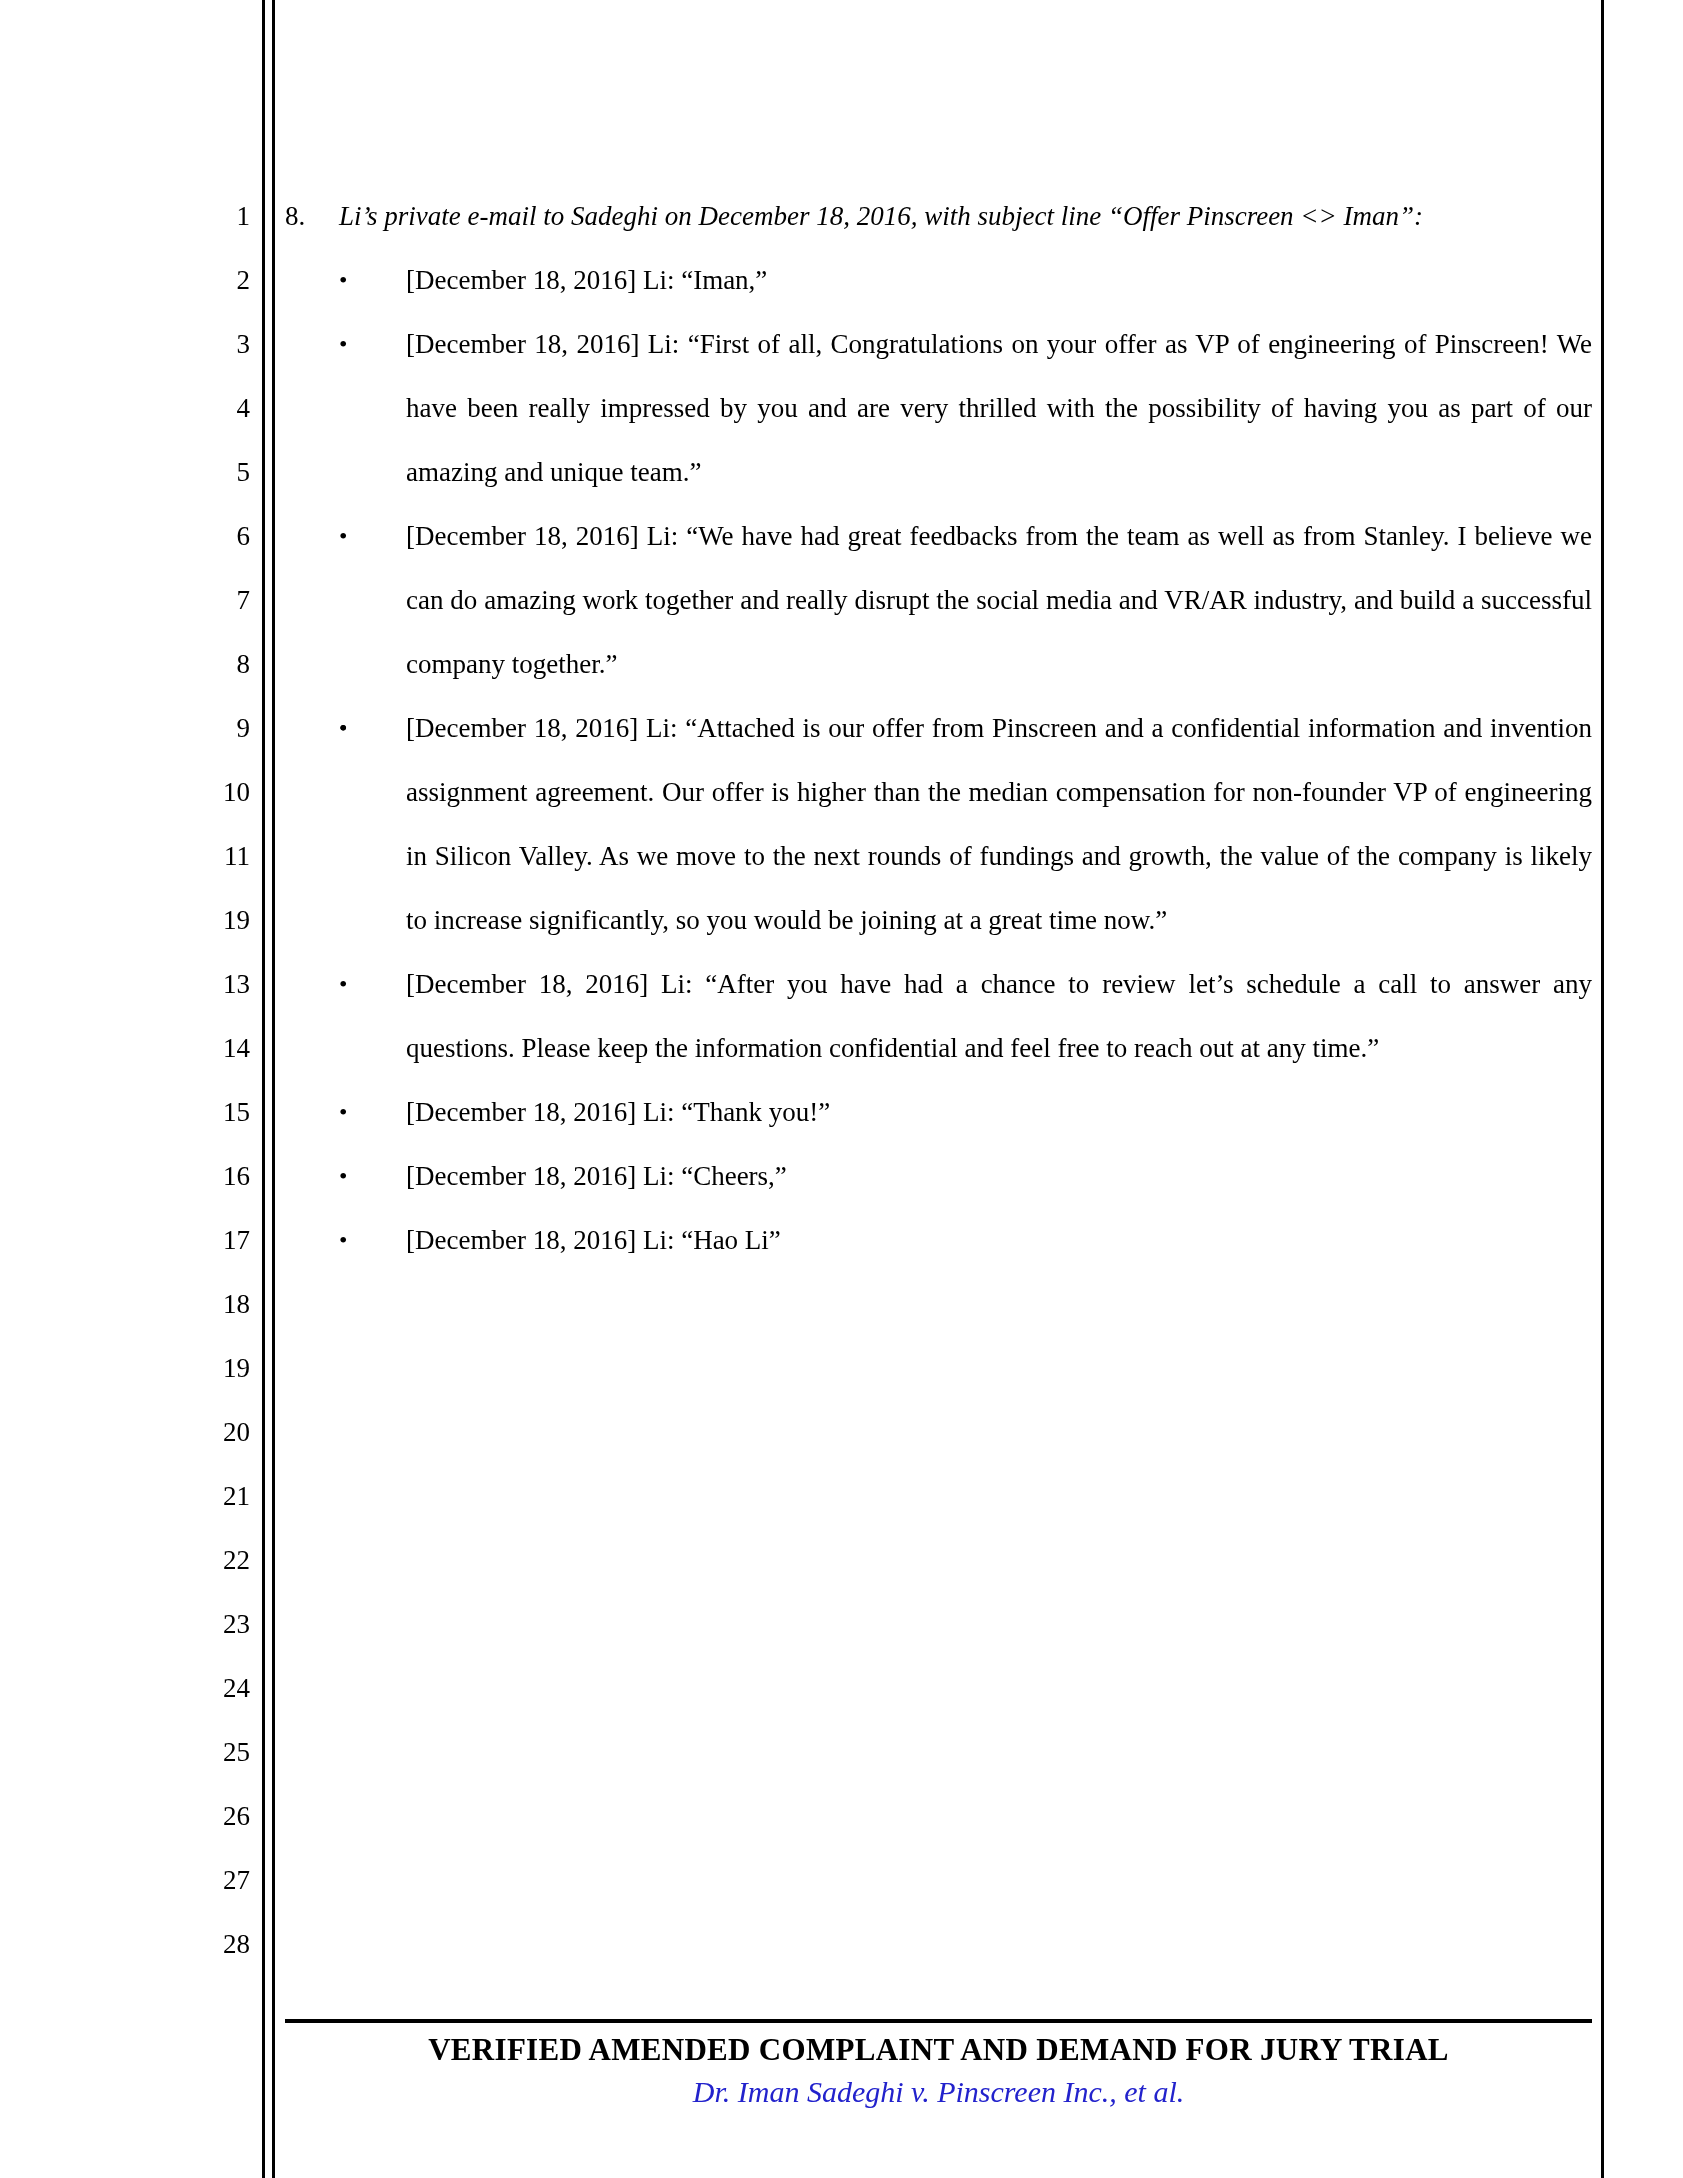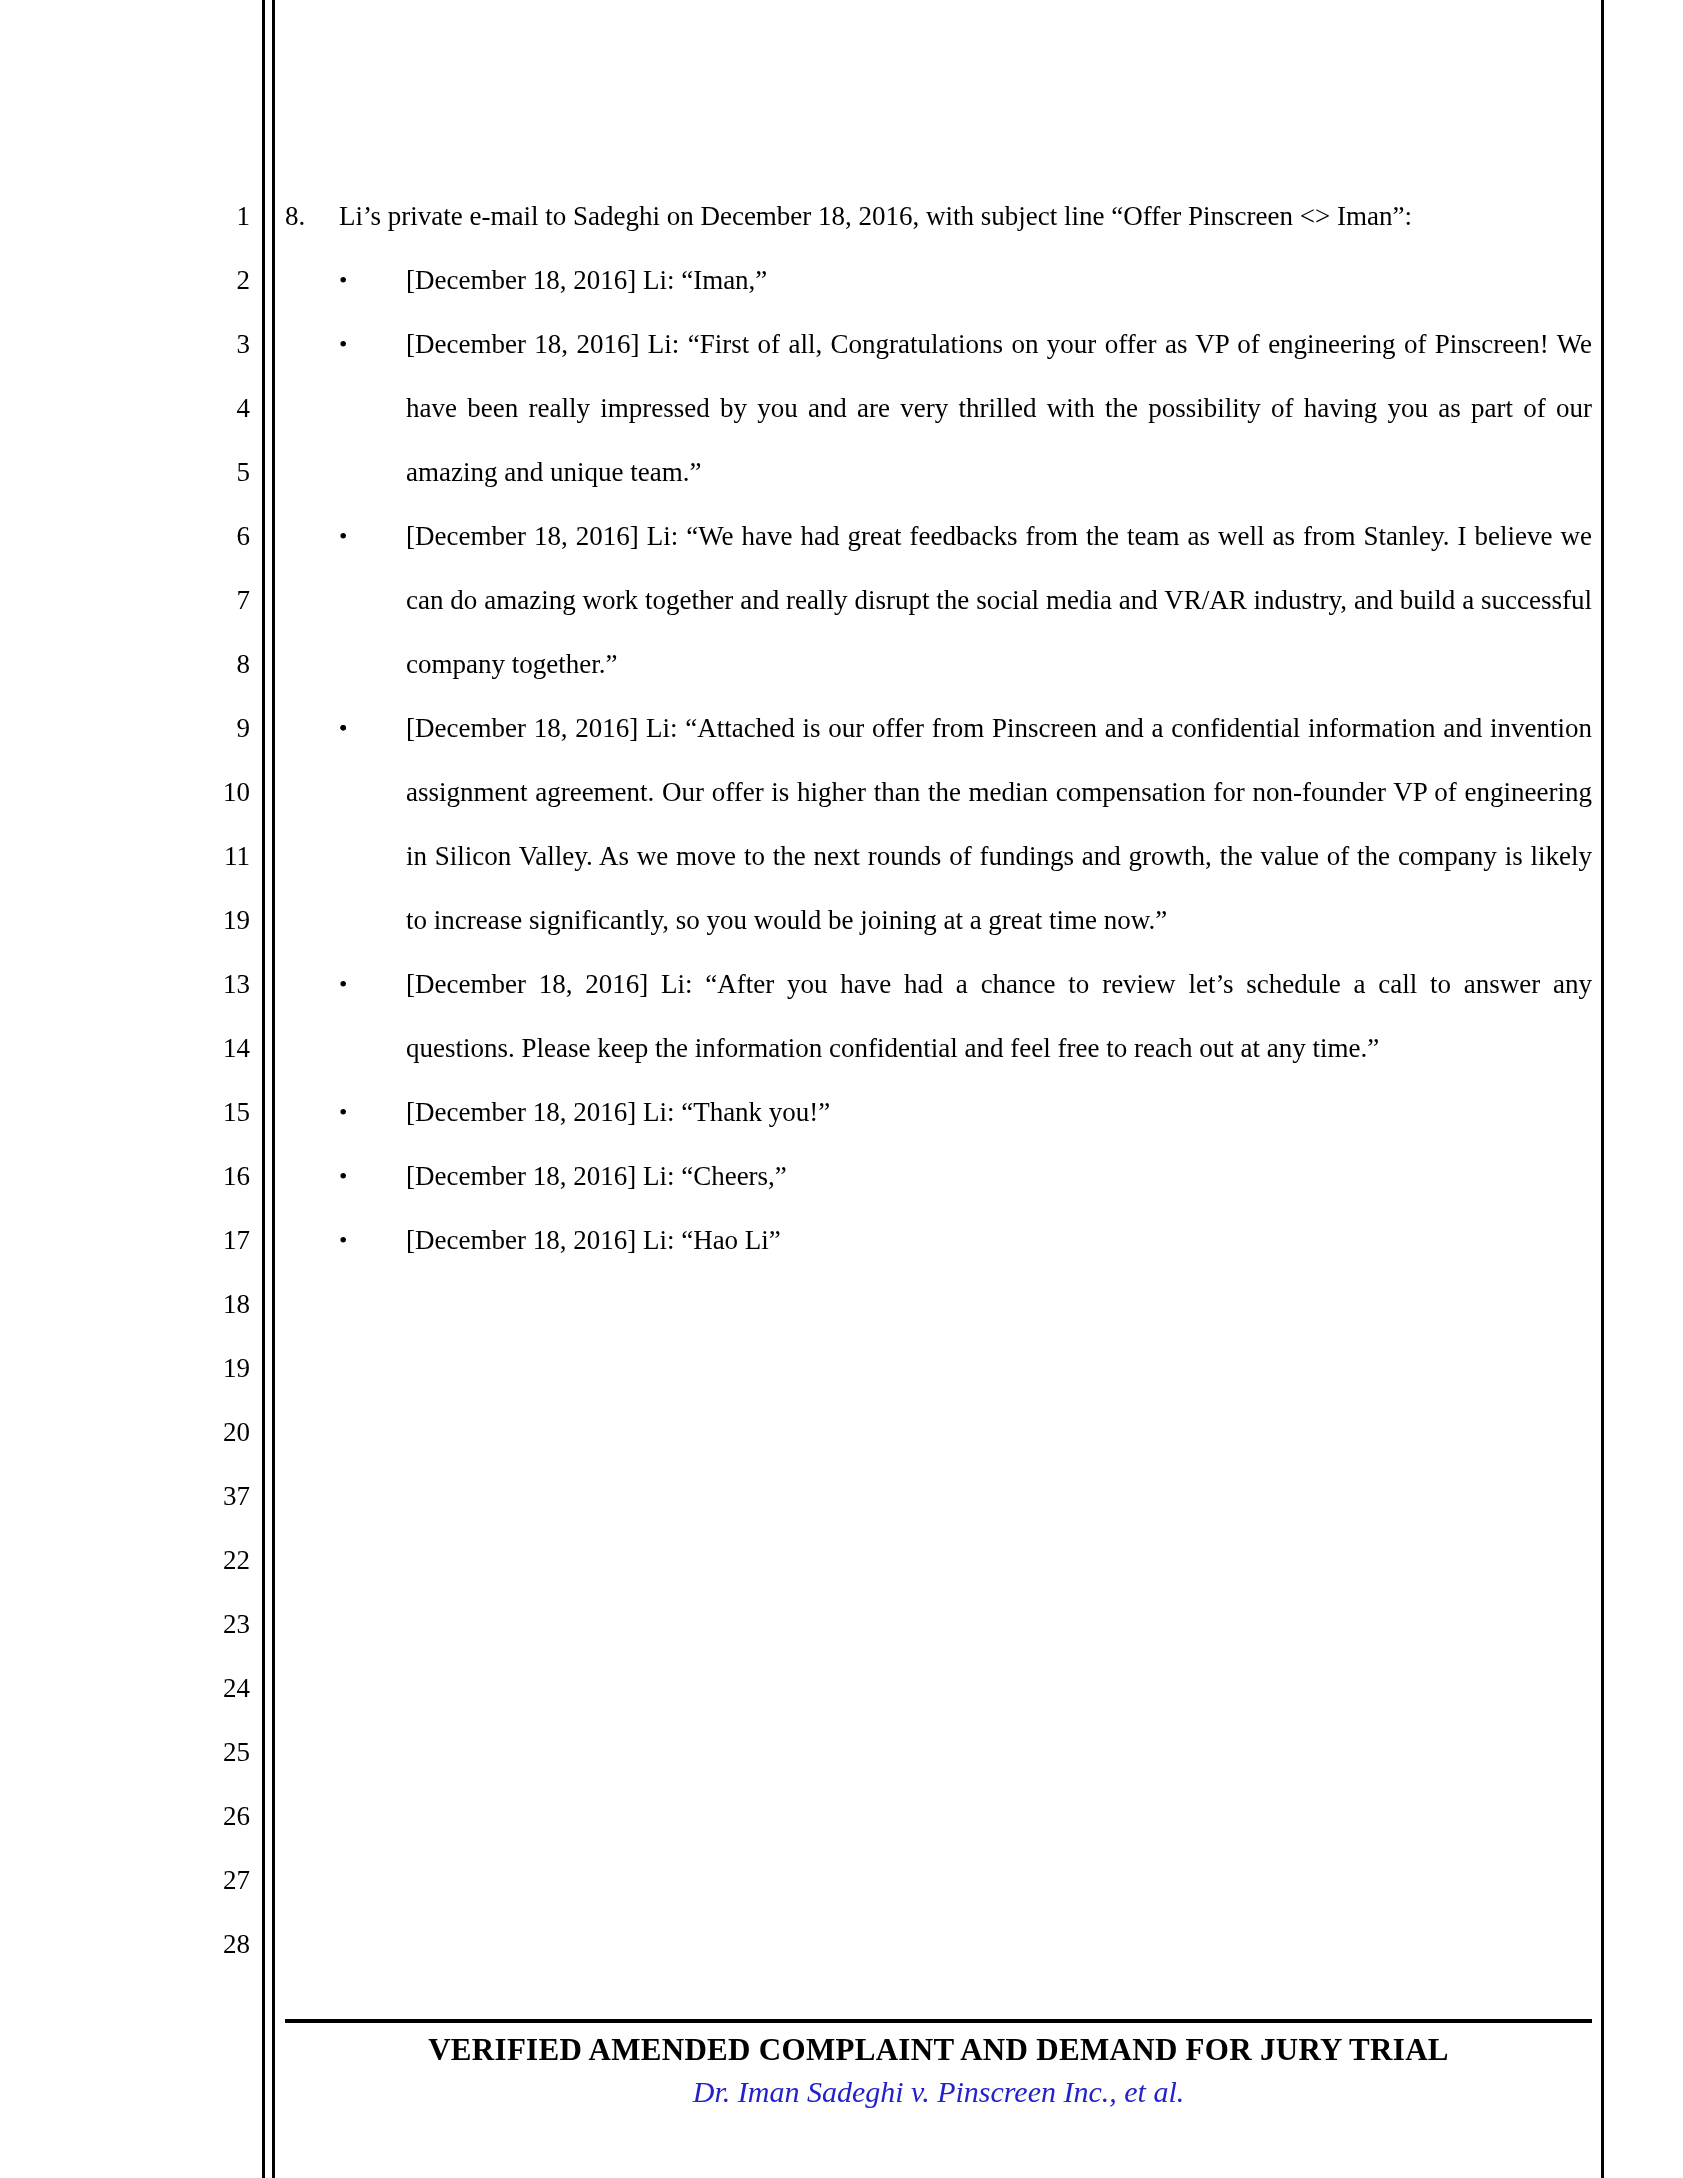--- a/index.html
+++ b/index.html
@@ -84,20 +84,21 @@
     text-justify: inter-word;
     margin: 0;
   }
   .numbered-para .para-num {
     position: absolute;
     left: 0;
     top: 0;
   }
   .numbered-para .para-body {
     display: block;
+    font-style: italic;
   }
 
   
   ul.bullets {
     list-style: none;
     margin: 0;
     padding: 0;
   }
   ul.bullets > li {
     position: relative;
@@ -168,21 +169,21 @@
     <div>11</div>
     <div>19</div>
     <div>13</div>
     <div>14</div>
     <div>15</div>
     <div>16</div>
     <div>17</div>
     <div>18</div>
     <div>19</div>
     <div>20</div>
-    <div>37</div>
+    <div>21</div>
     <div>22</div>
     <div>23</div>
     <div>24</div>
     <div>25</div>
     <div>26</div>
     <div>27</div>
     <div>28</div>
   </div>
 
   <div class="content">

